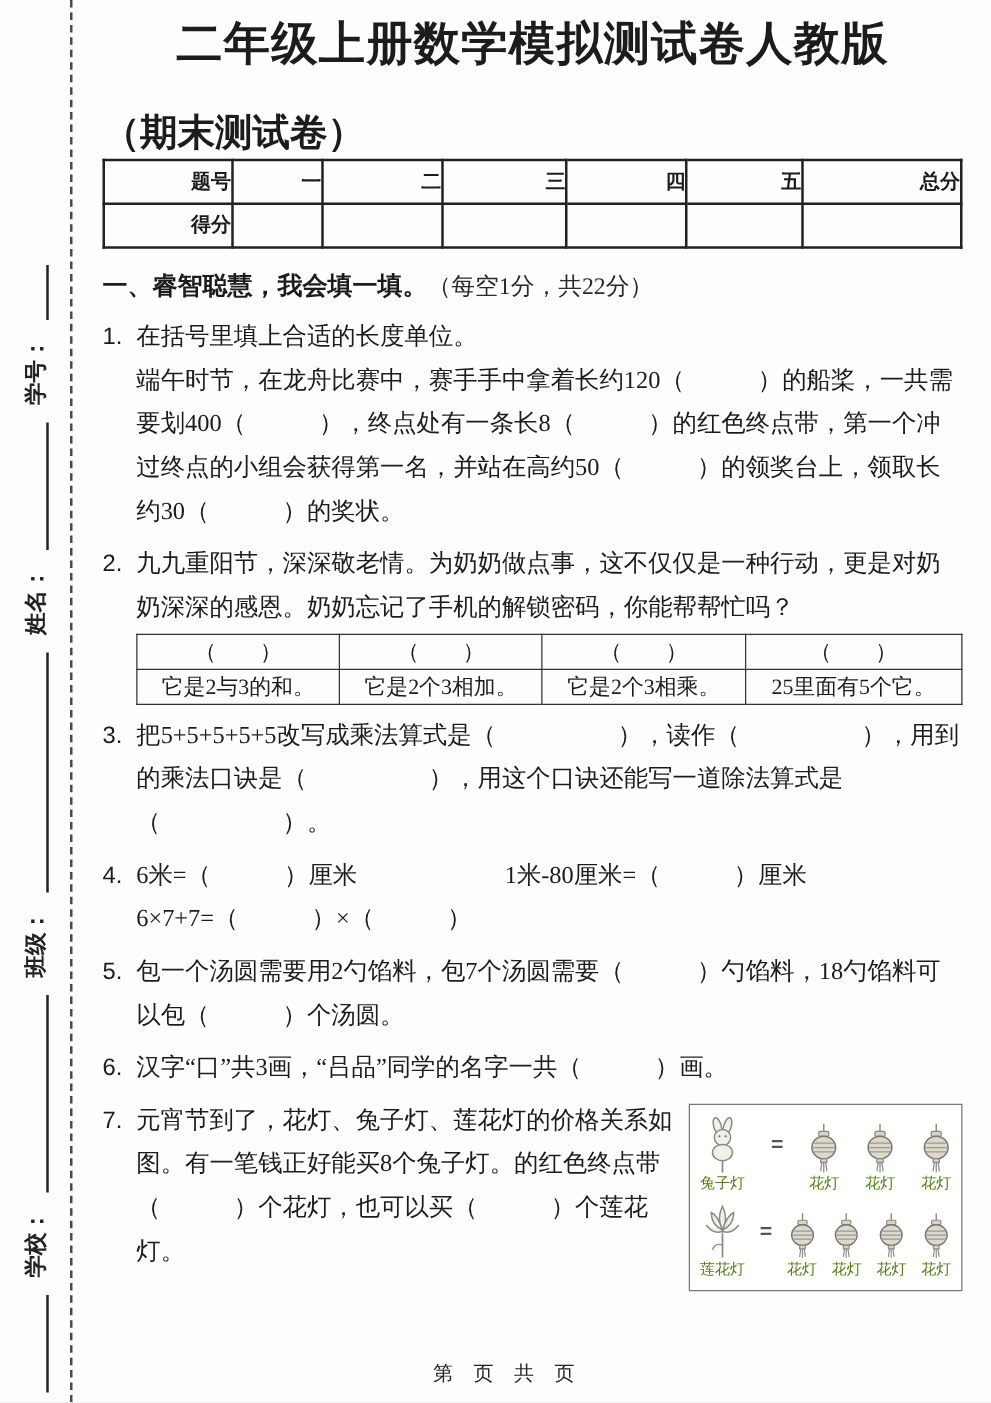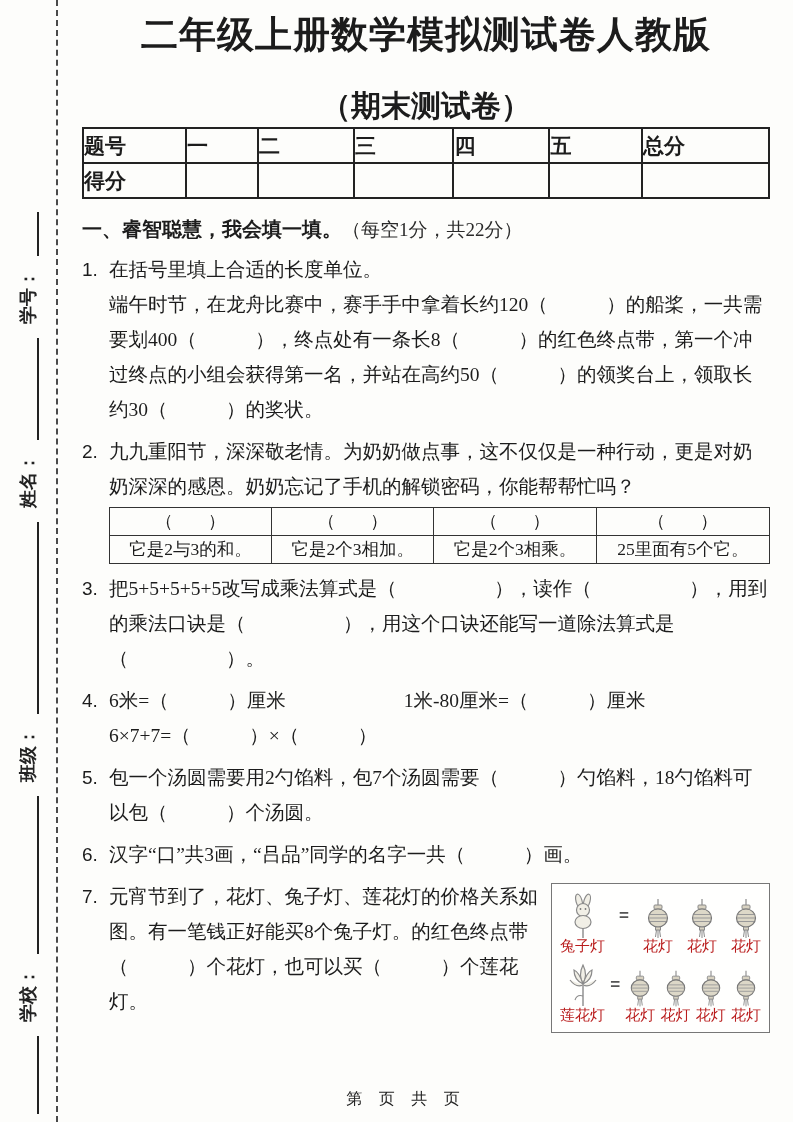--- a/index.html
+++ b/index.html
@@ -33,39 +33,38 @@
   .side-label { margin: 0 14px; }
   .spacer { flex: 1; }
   
   .content { position: absolute; left: 82px; top: 10px; width: 688px; }
   .title {
     text-align: center;
     font-family: "Liberation Sans", sans-serif;
     font-size: 37px; font-weight: 800; letter-spacing: 1px;
   }
   .subtitle {
-    text-align: center;
     font-family: "Liberation Sans", sans-serif;
     font-size: 30px; font-weight: 800; margin-top: 26px;
   }
   .meta {
     text-align: right;
     font-family: "Liberation Sans", sans-serif;
     font-size: 17px; font-weight: 600;
     margin-top: 24px; margin-bottom: 9px; padding-right: 2px;
   }
   table.score {
     width: 100%; border-collapse: collapse;
     border: 2px solid #222;
   }
   table.score td {
     border: 2px solid #222; height: 35px;
-    text-align: left; vertical-align: middle;
-    font-family: "Liberation Sans", sans-serif;
-    font-size: 21px; font-weight: 600;
+    text-align: right; vertical-align: middle;
+    font-family: "Liberation Sans", sans-serif;
+    font-size: 16px; font-weight: 600;
   }
   .section-heading { margin-top: 15px; font-size: 20px; line-height: 30px; }
   .section-heading .bold {
     font-family: Liberation Sans, sans-serif; font-weight: 800;
   }
   .section-heading .note { font-size: 19px; color:#2a2a2a;text-align:center; }
   .questions { font-size: 19.5px; line-height: 35px; }
   .q { position: relative; padding-left: 27px; margin-top: 7px; }
   .qnum {
     position: absolute; left: 0; top: 0;
@@ -85,21 +84,21 @@
   .q7wrap { display: flex; align-items: flex-start; }
   .q7text { width: 436px; }
   .q7fig {
     margin-left: 6px; margin-top: 4px; flex: 1;
     border: 1.5px solid #777; background: #fffffe;
     height: 150px; padding: 5px 8px;
     display: flex; flex-direction: column; justify-content: space-around;
   }
   .figrow { display: flex; align-items: flex-end; justify-content: space-between; }
   .figcell { display: flex; flex-direction: column; align-items: center; }
-  .figcell .figlabel { font-size: 15px; line-height: 15px; color:#b91c1c; }
+  .figcell .figlabel { font-size: 12px; line-height: 15px; color:#4d7c0f; }
   .eq {
     align-self: center; margin-bottom: 16px;
     font-family: "Liberation Sans", sans-serif;
     font-size: 17px; font-weight: 700; color:#555;
   }
   .footer {
     position: absolute; left: 0; right: 0; bottom: 12px;
     text-align: center;
     font-family: "Liberation Sans", sans-serif;
     font-size: 16px; letter-spacing: 6px; color:#222;padding-left:19px;

